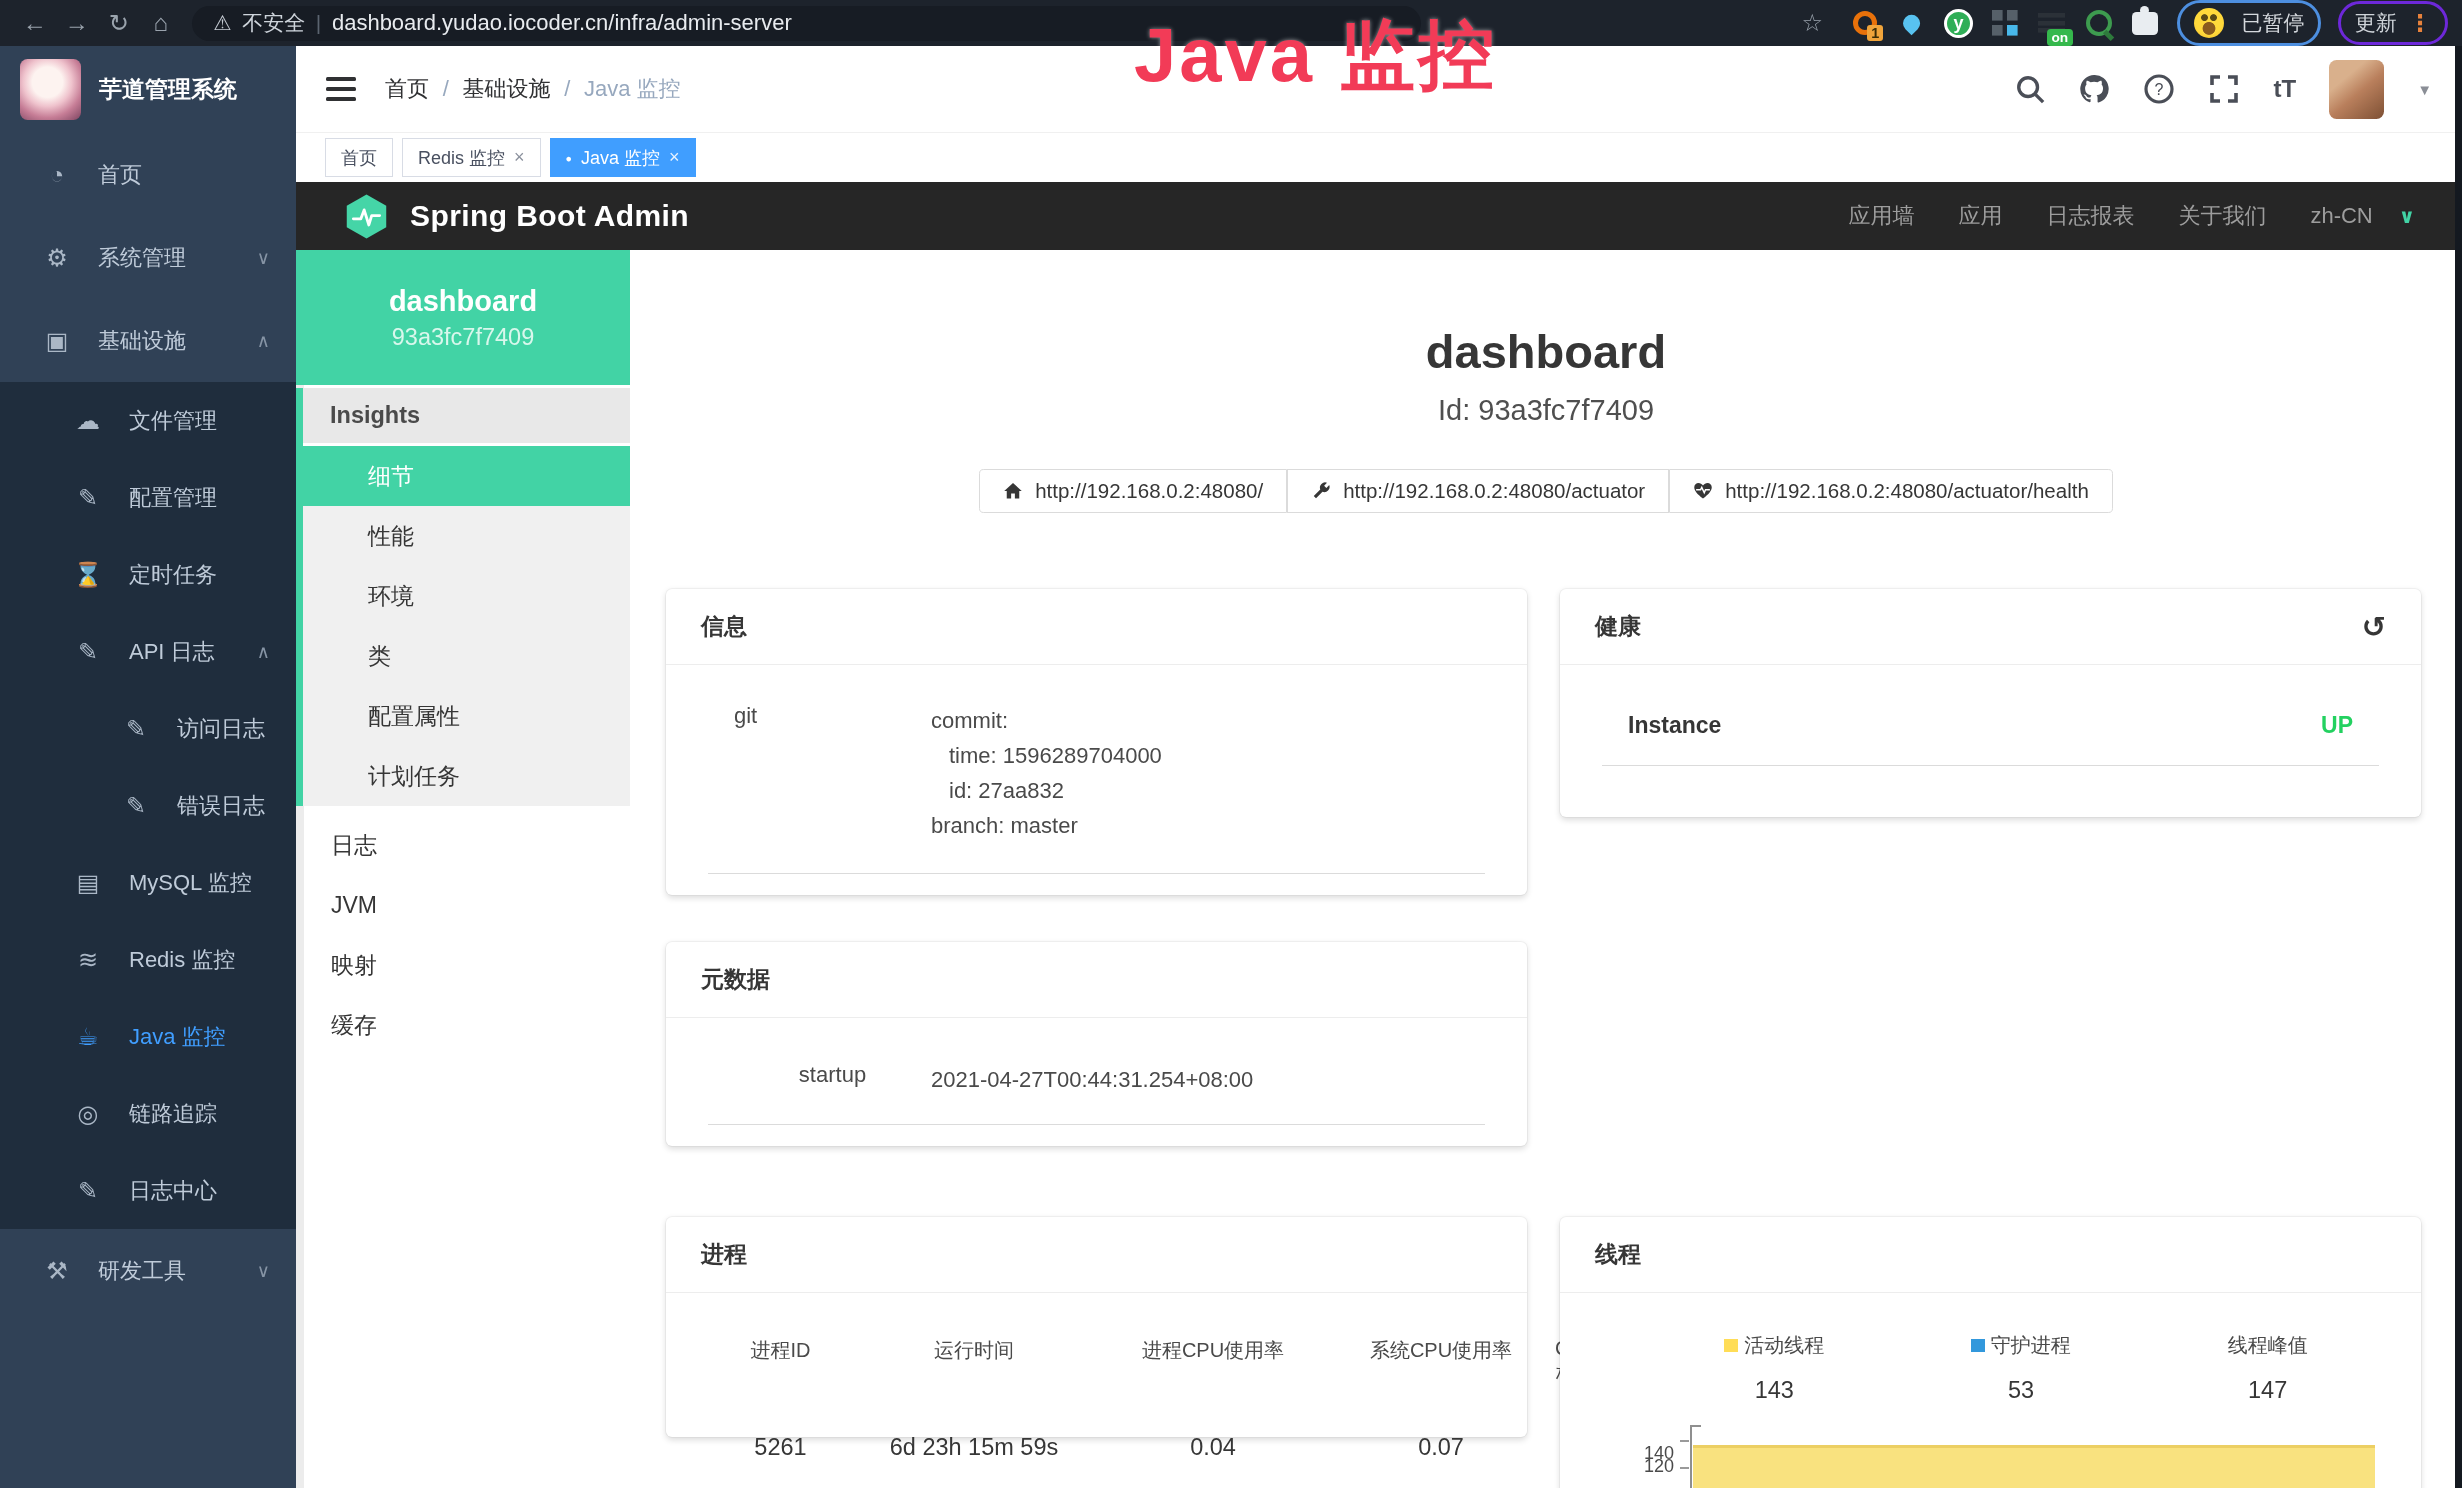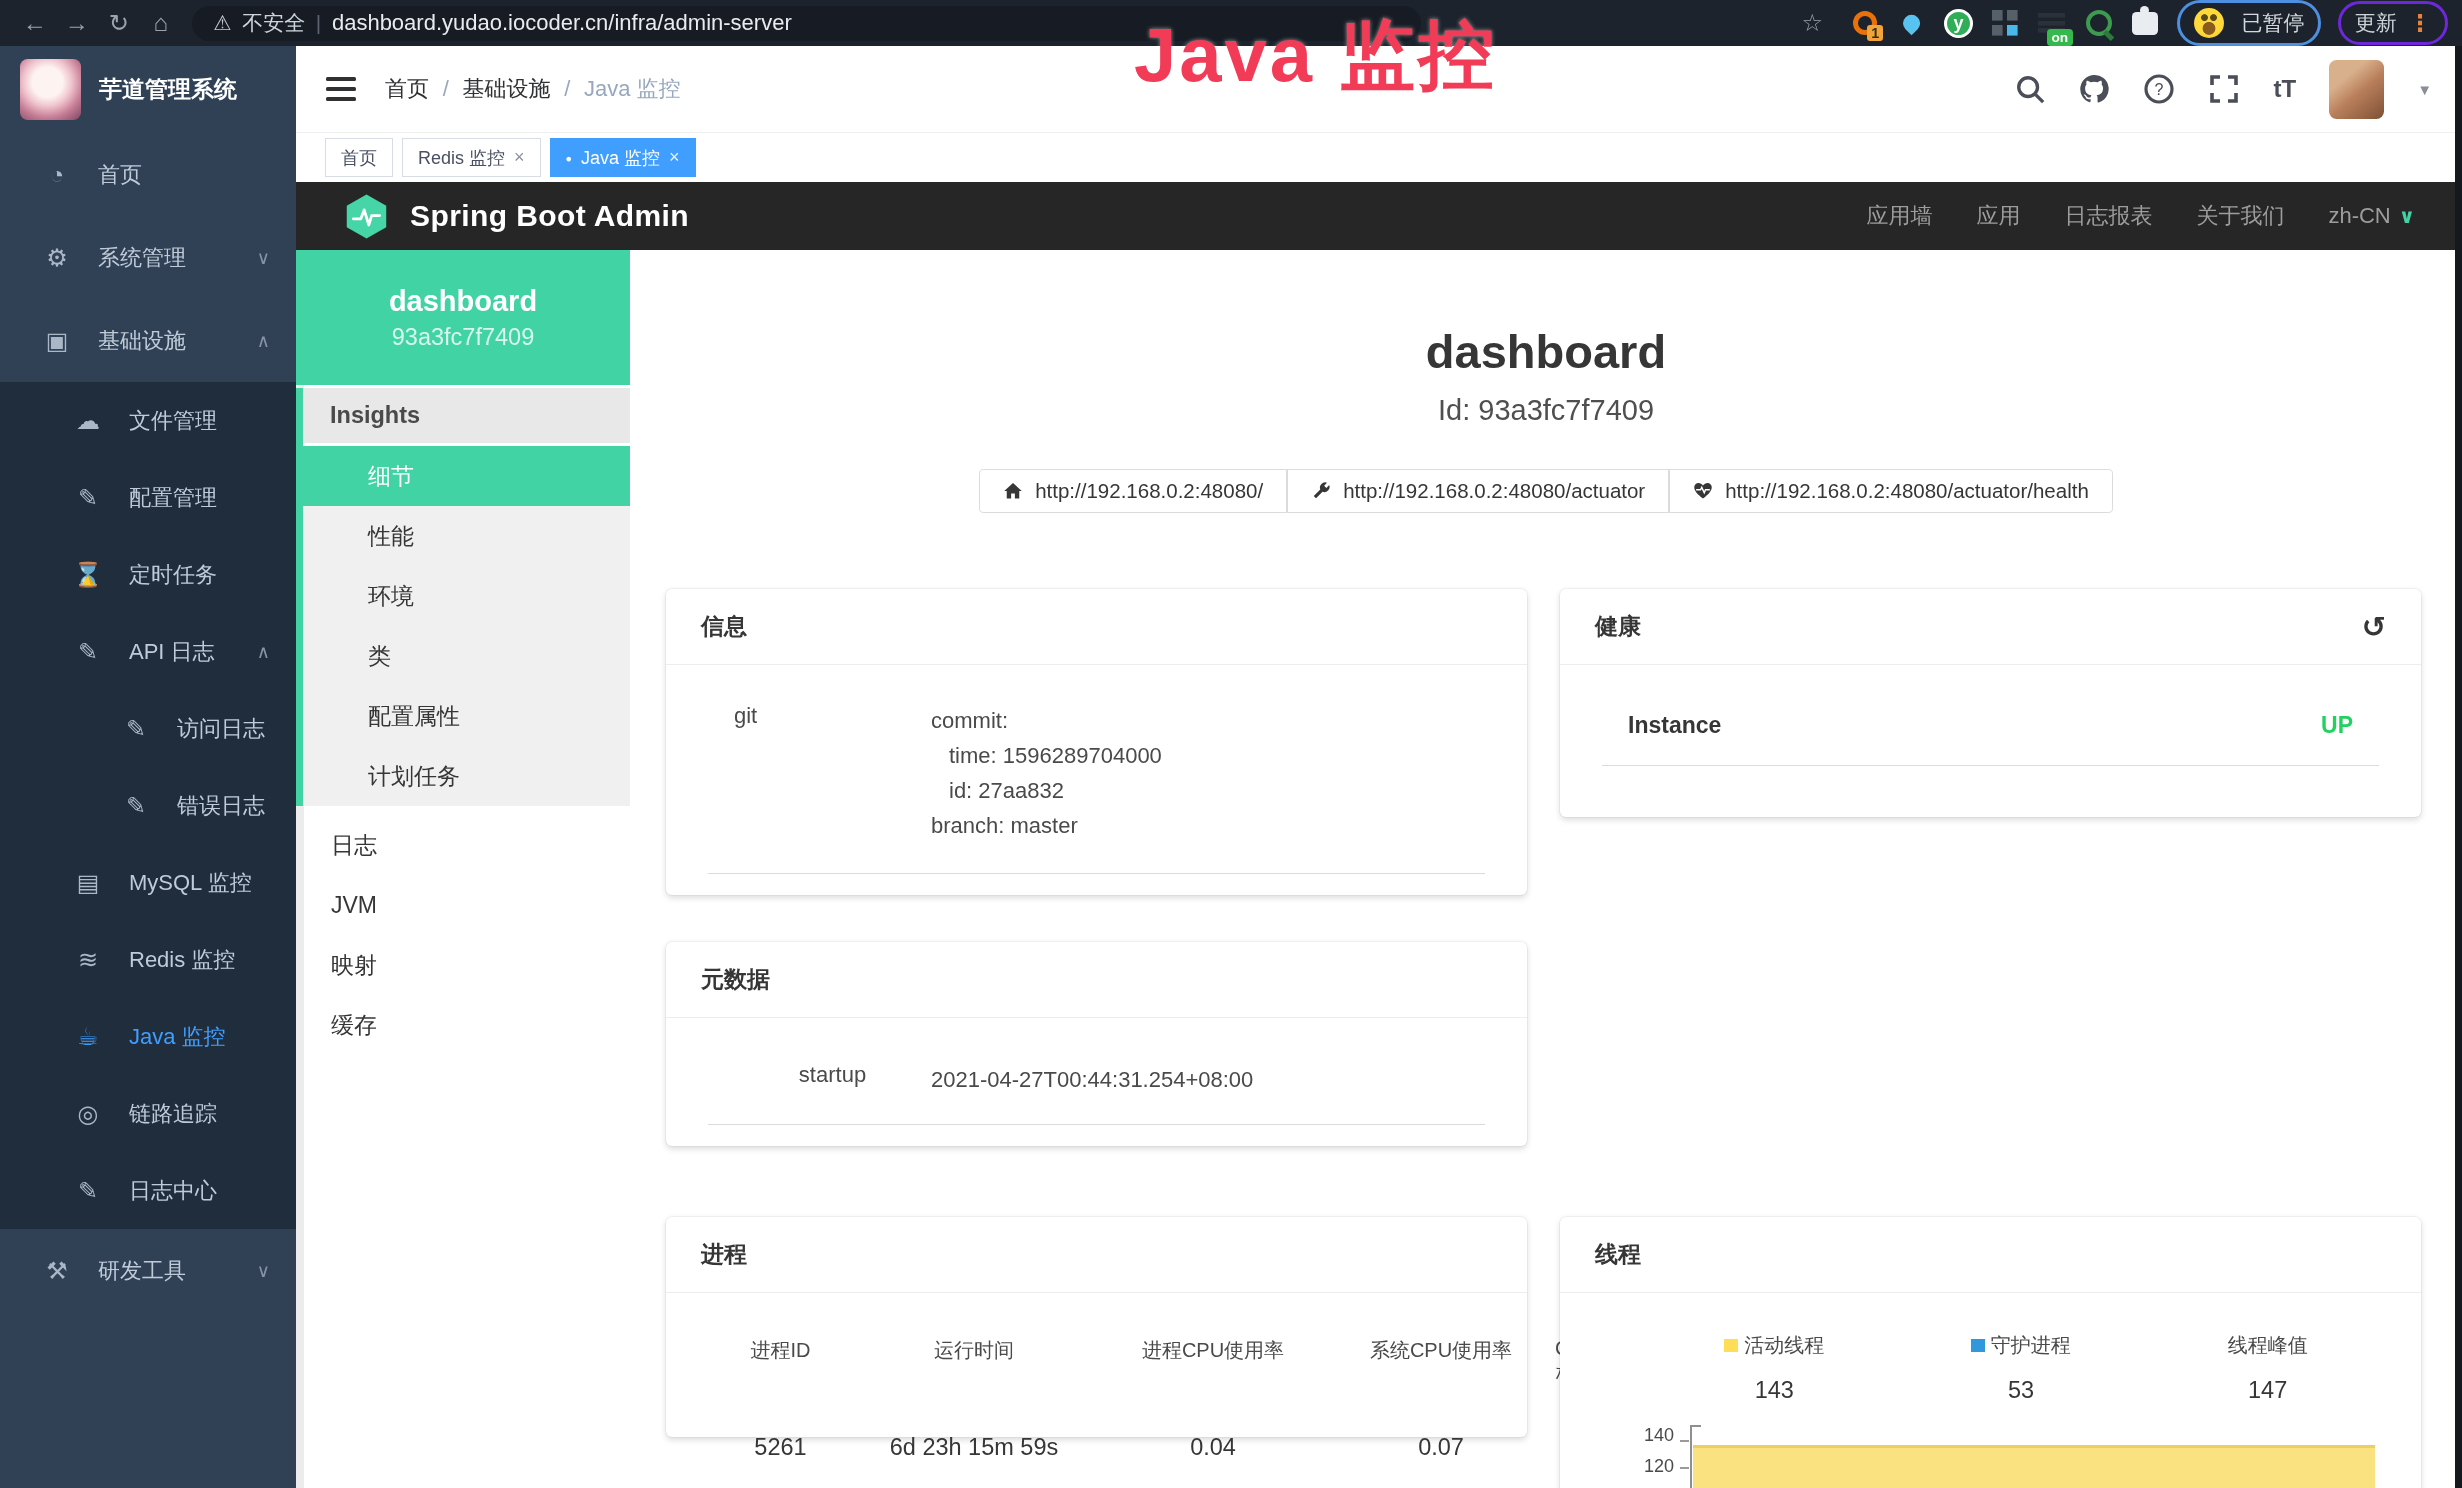--- a/index.html
+++ b/index.html
@@ -93,21 +93,21 @@
   .tab.active { background:#409eff; border-color:#409eff; color:#fff; }
   .tab.active .x { color:#eaf4ff; }
   .tab .dot { font-size:10.6px; color:#fff; }
 
   
   .sba-bar { height:68px; background:#262626; display:flex; align-items:center; padding:0 47px; }
   .sba-brand { display:flex; align-items:center; gap:20px; }
   .sba-brand svg { width:47px; height:47px; }
   .sba-title { color:#fff; font-size:30px; font-weight:bold; letter-spacing:0.4px; }
   .sba-nav { margin-left:auto; display:flex; align-items:center; gap:44px; font-size:22px; color:#9d9d9d; }
-  .lang { display:flex; align-items:center; gap:8px; }
+  .lang { display:flex; align-items:center; gap:26px; }
   .lang .caret { color:#42d3a5; font-weight:bold; font-size:20px; }
 
   .sba-body { flex:1; display:flex; min-height:0; }
   .sba-side { width:334px; flex:none; background:#fff; position:relative; }
   .sba-side .gutter { position:absolute; left:0; top:135px; bottom:0; width:7.6px; background:#ececec; }
   .inst-head { height:135px; background:#42d3a5; color:#fff; text-align:center;
     display:flex; flex-direction:column; justify-content:center; gap:6px; position:relative; z-index:1; }
   .inst-name { font-size:29px; font-weight:bold; }
   .inst-id { font-size:23.5px; color:#d9f7ec; }
   .grp { background:#f0f0f0; border-left:7.6px solid #42d3a5; position:relative; z-index:1; margin-top:3px; }
@@ -490,21 +490,21 @@
             </div>
             <div>
               <div class="lg-lab">
                   <span>线程峰值</span>
                 </div>
               <div class="lg-val">147</div>
             </div>
           </div>
           <div class="tchart">
             <div class="yaxis"></div>
-            <span class="ylab" style="top:0">140</span>
+            <span class="ylab" style="top:18px">140</span>
             <span class="ytick" style="top:15px"></span>
             <span class="ylab" style="top:31px">120</span>
             <span class="ytick" style="top:42px"></span>
             <span class="ylab" style="top:61px">100</span>
 
             <div class="area"></div>
           </div>
         </div>
 
       </div>

